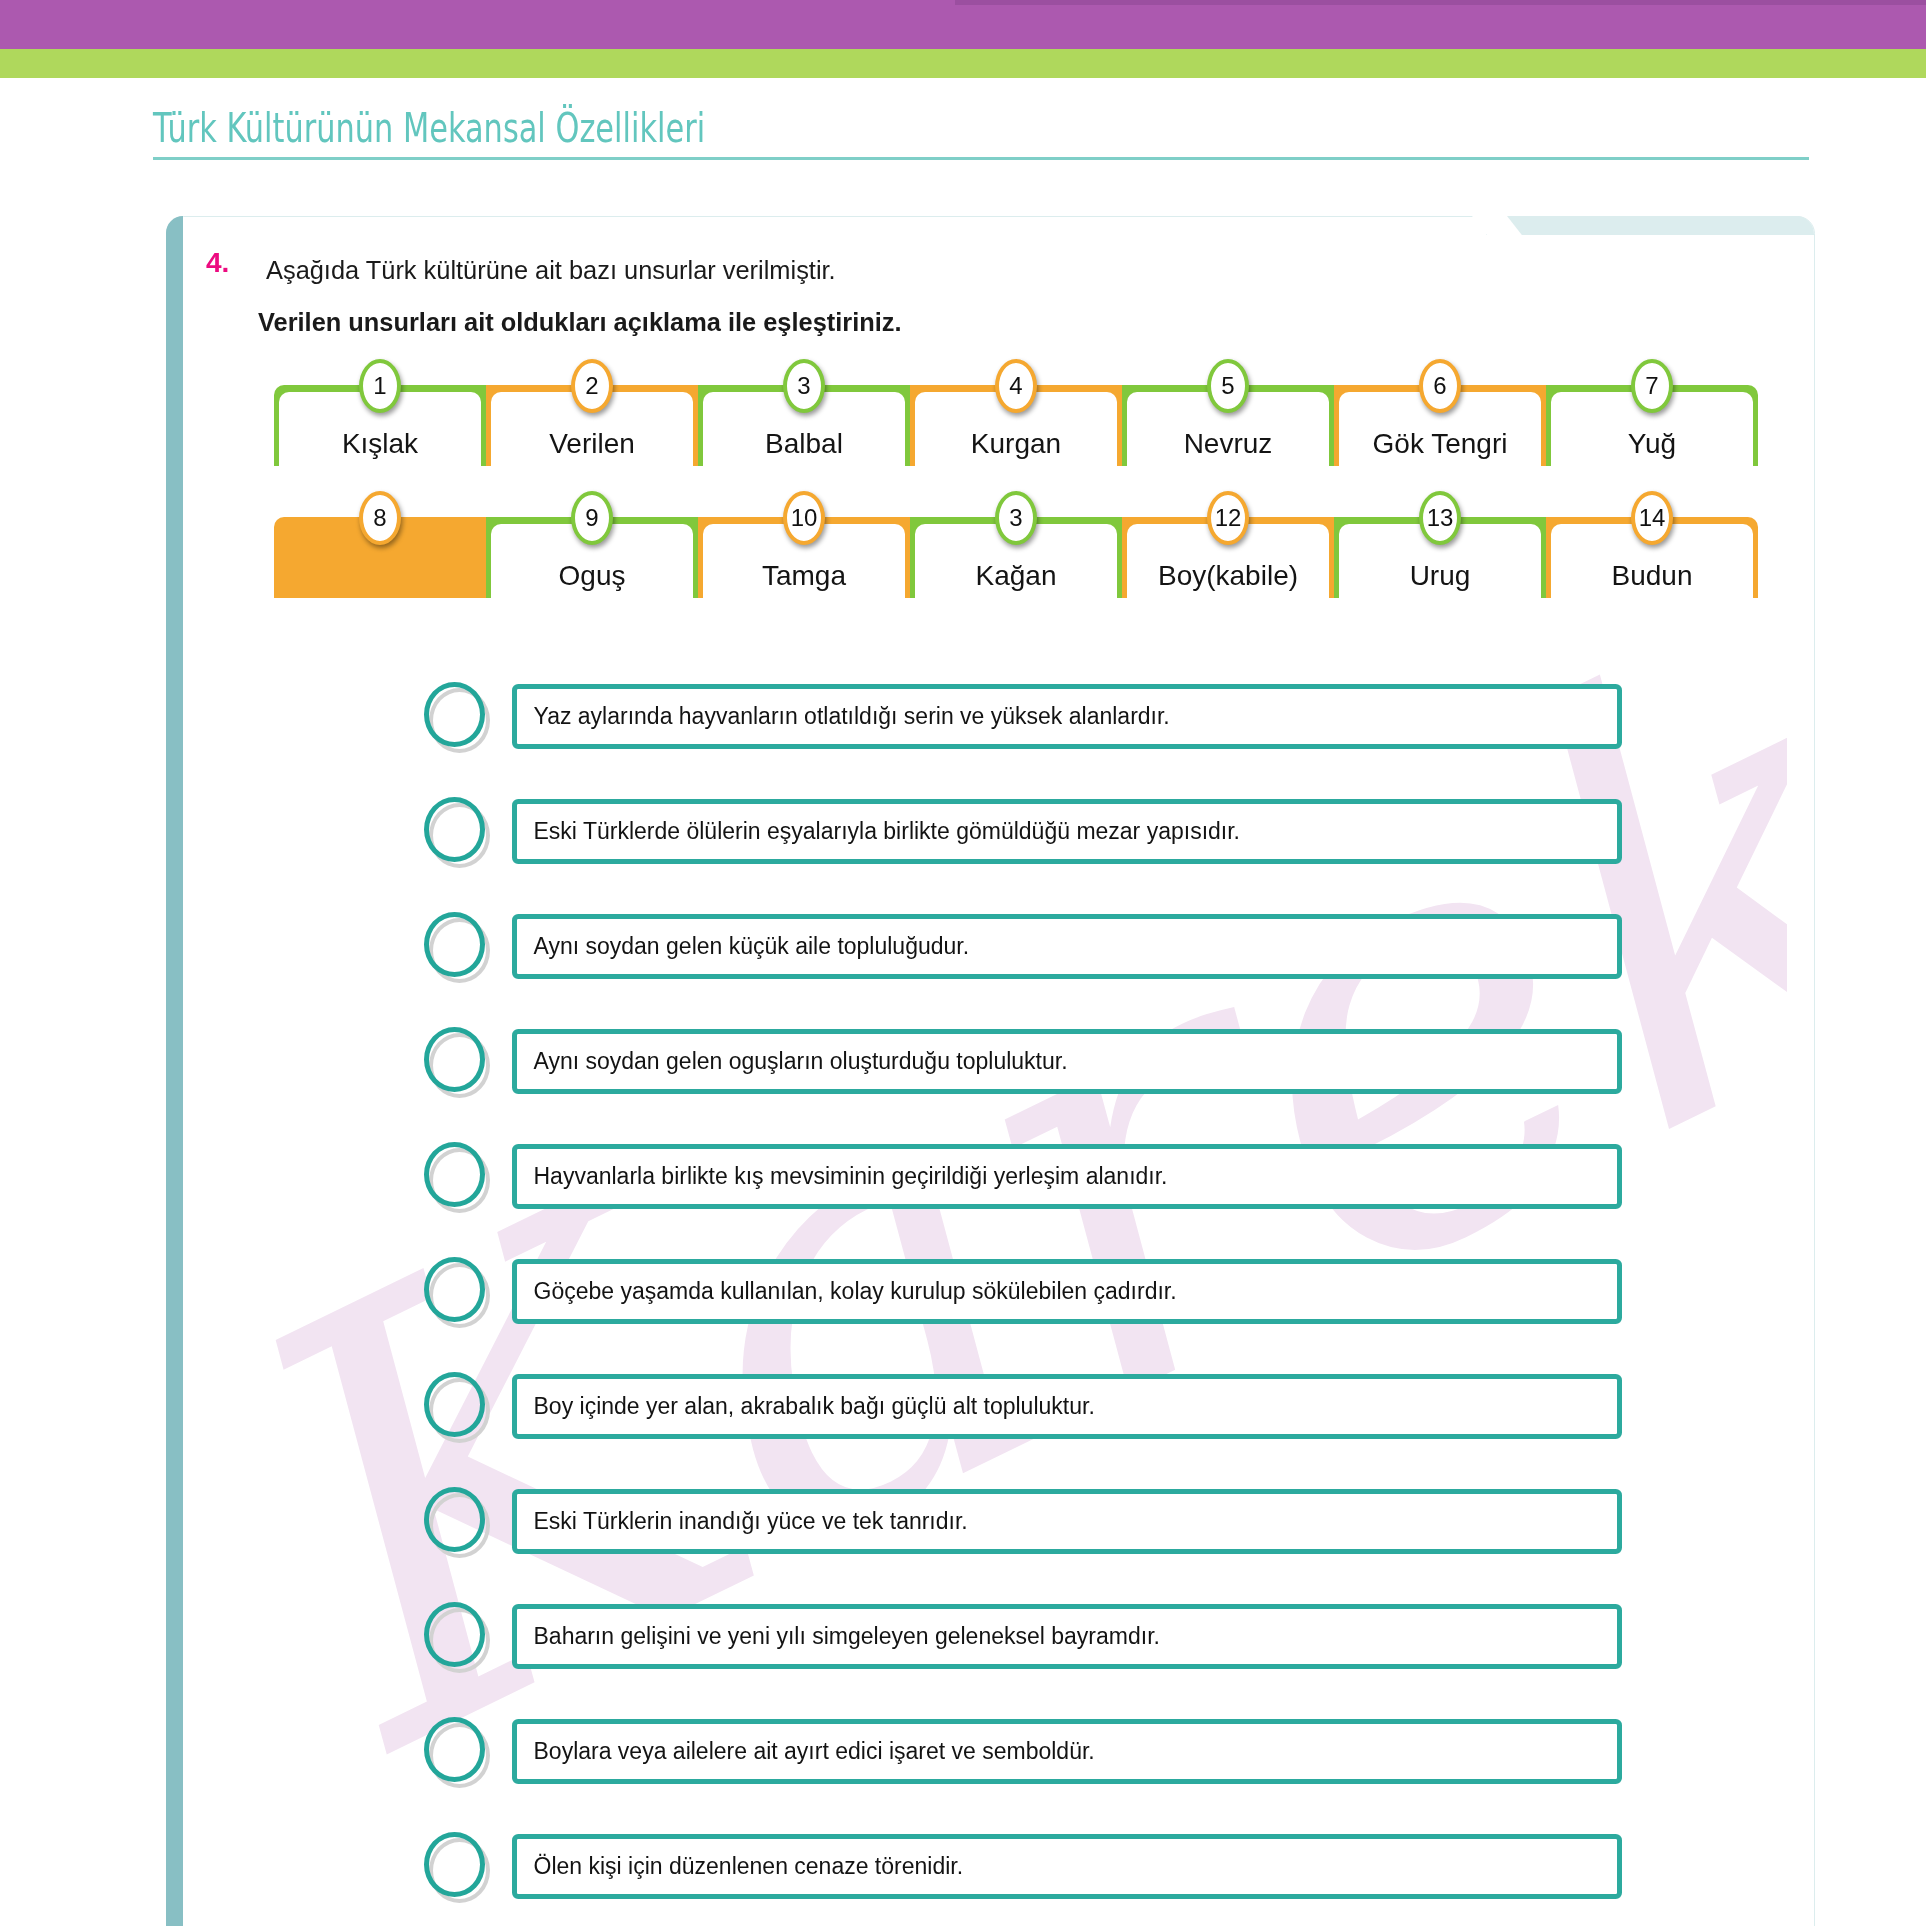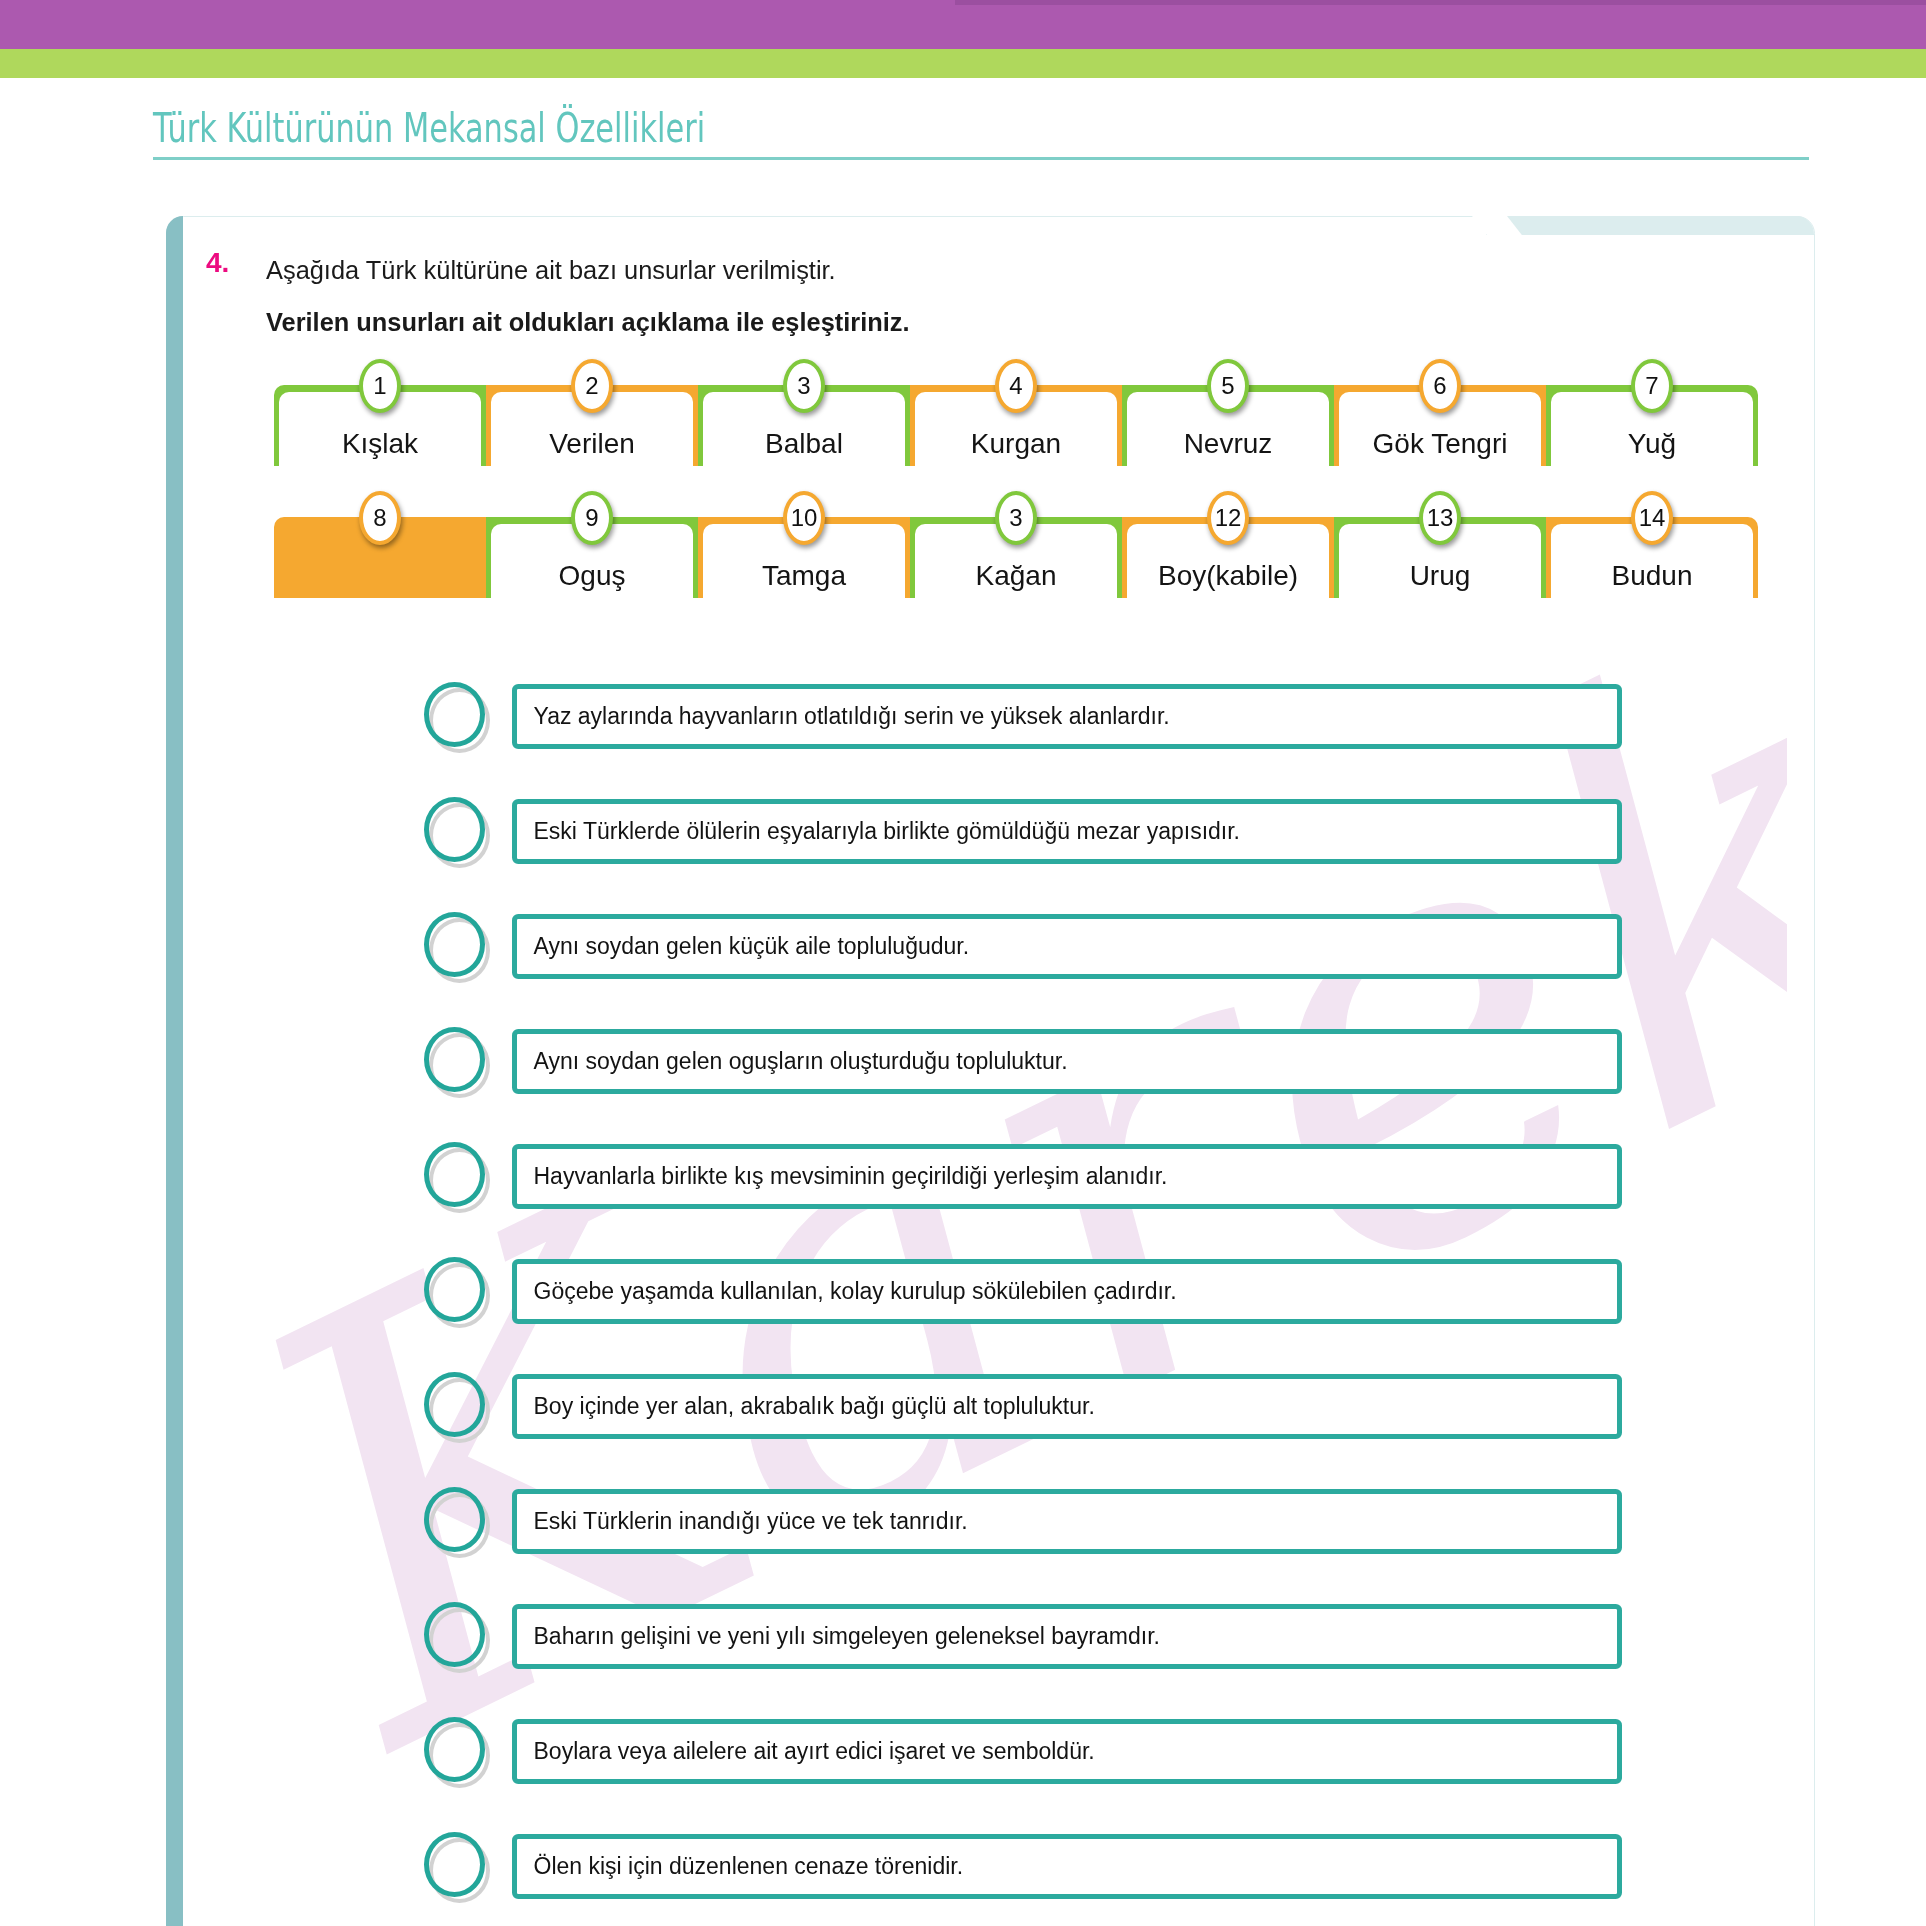--- a/index.html
+++ b/index.html
@@ -123,21 +123,21 @@
   }
   .q-line1 {
     position: absolute;
     left: 266px; top: 256px;
     font-size: 25.4px;
     color: #1A1A1A;
     white-space: nowrap;
   }
   .q-line2 {
     position: absolute;
-    left: 266px; top: 308px;
+    left: 258px; top: 308px;
     font-size: 25.4px;
     font-weight: bold;
     color: #1A1A1A;
     white-space: nowrap;
   }
 
   
   .term-row {
     position: absolute;
     display: flex;

